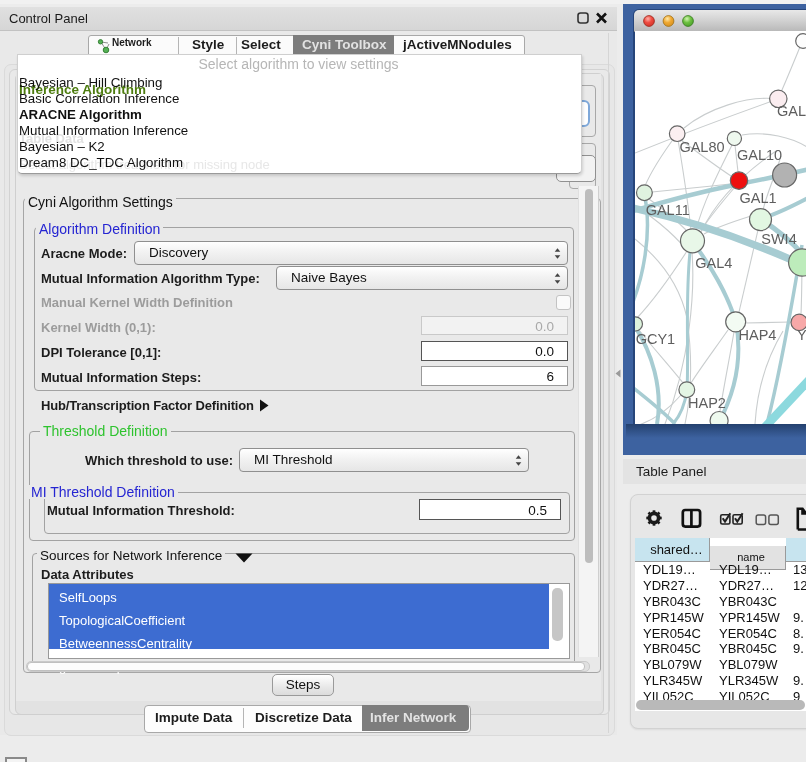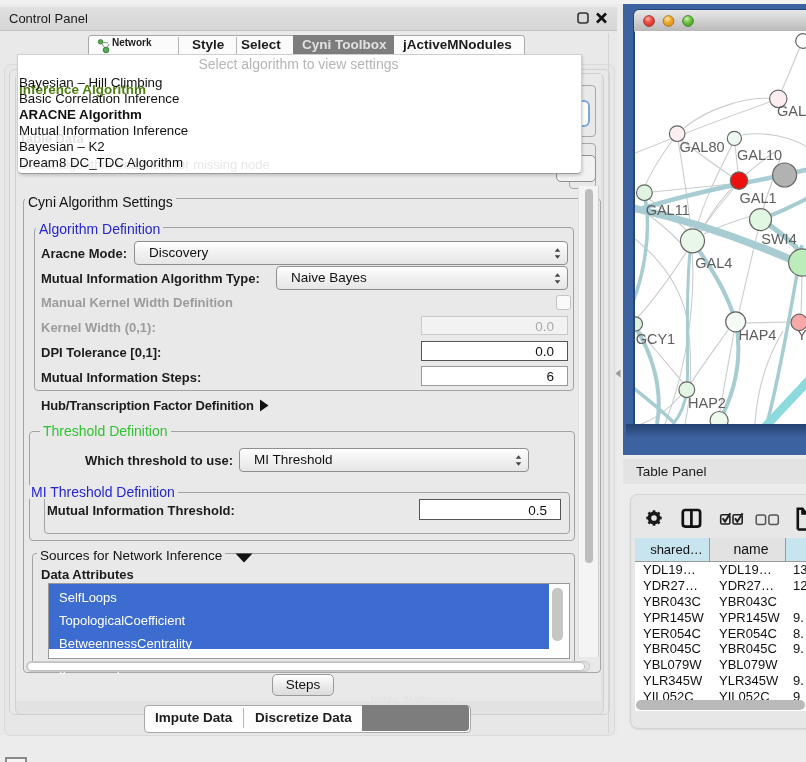--- a/index.html
+++ b/index.html
@@ -160,21 +160,21 @@
     <rect x="116.2" y="10" width="9.4" height="9.4" rx="2"></rect>
     <rect x="128.9" y="10" width="9.4" height="9.4" rx="2"></rect>
   </g>
   <g fill="none" stroke="#111" stroke-width="2.6">
     <path d="M157.8 24.5 L157.8 3.8 L162.5 3.8 L166 8.5 M162.5 3.8 L162.5 8.5 L166 8.5 M157.8 24.5 L166 24.5"></path>
   </g>
 </svg>
 
 <div class="abs" style="left:635px;top:538px;width:171px;height:173px;background:#fff;overflow:hidden;">
   <div class="abs" style="left:0;top:0;width:74px;height:23px;background:#c7e4ef;border-right:1px solid #9a9a9a;border-bottom:1px solid #9a9a9a;font-size:13px;text-align:center;line-height:23px;color:#111;text-indent:9px;">shared…</div>
-  <div class="abs" style="left:75px;top:0;width:75px;height:23px;background:#e2e2e2;border-right:1px solid #9a9a9a;border-bottom:1px solid #9a9a9a;font-size:14px;text-align:center;line-height:23px;color:#111;text-indent:7px;">name</div>
+  <div class="abs" style="left:75px;top:8px;width:75px;height:23px;background:#e2e2e2;border-right:1px solid #9a9a9a;border-bottom:1px solid #9a9a9a;font-size:11px;text-align:center;line-height:23px;color:#111;text-indent:7px;">name</div>
   <div class="abs" style="left:151px;top:0;width:20px;height:23px;background:#c7e4ef;border-bottom:1px solid #9a9a9a;"></div>
   <div class="abs" id="tbody" style="left:0;top:24px;width:171px;font-size:13px;color:#111;">
       <div style="position:relative;height:15.9px;line-height:15.9px;text-decoration:underline;">
         <span style="position:absolute;left:8px;">YDL19…</span>
         <span style="position:absolute;left:84px;">YDL19…</span>
         <span style="position:absolute;left:158px;">13</span>
       </div>
       <div style="position:relative;height:15.9px;line-height:15.9px;">
         <span style="position:absolute;left:8px;">YDR27…</span>
         <span style="position:absolute;left:84px;">YDR27…</span>
@@ -323,21 +323,21 @@
 <div class="abs" style="left:26px;top:661px;width:562px;height:9px;background:#e0e0e0;border:1px solid #cacaca;border-radius:5px;"></div>
 <div class="abs" style="left:27px;top:662px;width:556px;height:7px;background:#fdfdfd;border:1px solid #c0c0c0;border-radius:4px;"></div>
 
 <div class="abs" style="left:272px;top:674px;width:60px;height:20px;background:linear-gradient(#ffffff,#e8e8e8 60%,#dcdcdc);border:1px solid #9a9a9a;border-radius:5px;font-size:13.5px;text-align:center;line-height:20px;color:#111;">Steps</div>
 
 <div class="abs" style="left:144px;top:705px;width:325px;height:26px;background:#fdfdfd;border:1px solid #a8a8a8;border-radius:4px;"></div>
 <div class="abs" style="left:362px;top:705px;width:107px;height:26px;background:#7d7d7d;border-radius:0 4px 4px 0;"></div>
 <div class="abs" style="left:243px;top:708px;width:1px;height:20px;background:#b5b5b5;"></div>
 <div class="abs lbl" style="left:155px;top:710px;font-size:13.5px;">Impute Data</div>
 <div class="abs lbl" style="left:255px;top:710px;font-size:13.5px;">Discretize Data</div>
-<div class="abs lbl" style="left:370px;top:692px;font-size:13.5px;color:#e3e3e3;">Infer Network</div>
+<div class="abs lbl" style="left:370px;top:710px;font-size:13.5px;color:#e3e3e3;">Infer Network</div>
 
 <div class="abs" style="left:17px;top:54px;width:563px;height:118px;background:#fff;border:1px solid #cfcfcf;border-bottom:1.5px solid #9a9a9a;border-radius:0 0 5px 5px;box-shadow:1px 2px 3px rgba(0,0,0,0.15);"></div>
 <div class="abs" style="left:19px;top:82px;font-size:13.5px;font-weight:bold;color:#4d7c0f;">Inference Algorithm</div>
 <div class="abs" style="left:19px;top:131px;font-size:13px;font-weight:bold;color:#e2e2e2;">Table Data</div>
 <div class="abs" style="left:19px;top:157px;font-size:13px;color:#e7e7e7;">Select algorithm treatment for missing node</div>
 <div class="abs" style="left:17px;top:56px;width:563px;text-align:center;font-size:14px;color:#b6b6b6;">Select algorithm to view settings</div>
 <div class="abs" style="left:19px;top:75px;font-size:13.3px;color:#111;line-height:16px;">
 Bayesian – Hill Climbing<br>
 Basic Correlation Inference<br>
 <b>ARACNE Algorithm</b><br>

